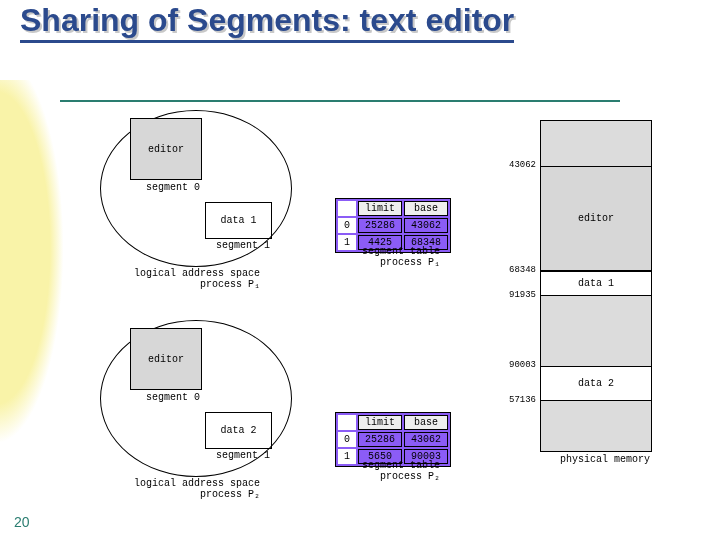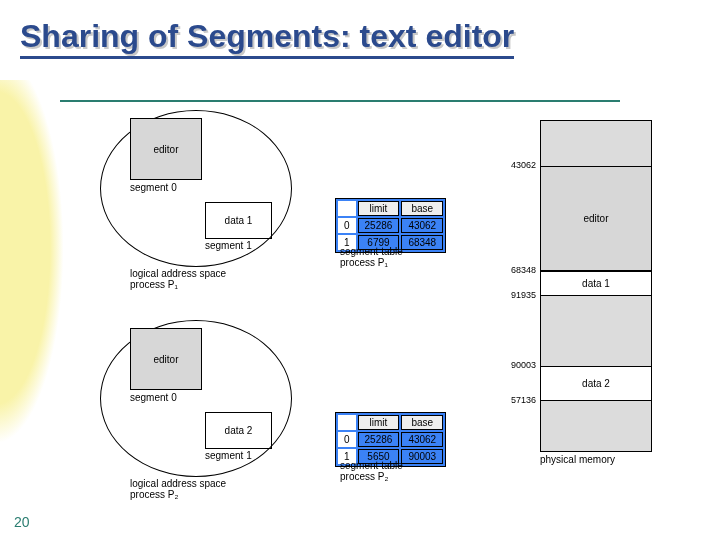--- a/index.html
+++ b/index.html
@@ -4,33 +4,33 @@
 <style>
   html, body { margin:0; padding:0; width:720px; height:540px; background:#fff; font-family:Arial, Helvetica, sans-serif; position:relative; overflow:hidden; }
   .bg-blob {
     position:absolute; left:-40px; top:80px; width:120px; height:420px;
     background: radial-gradient(ellipse 90px 260px at 30% 40%, #f9f3a8 0%, #f9f3a8 60%, rgba(249,243,168,0) 75%);
     z-index:0;
   }
   .title {
     position:absolute; left:20px; top:4px; font-size:32px; font-weight:bold;
     color:#2b4a8d; text-shadow:2px 2px 0 #c8c8c8; line-height:1.05;
-    border-bottom:3px solid #2b4a8d; padding-bottom:2px; display:inline-block; z-index:2;margin-top:16px;
+    border-bottom:3px solid #2b4a8d; padding-bottom:2px; display:inline-block; z-index:2;
   }
   .hr-line { position:absolute; left:60px; top:100px; height:2px; width:560px; background:#2a7d70; z-index:1; }
   .page-num { position:absolute; left:14px; bottom:10px; font-size:14px; color:#2a7d70; z-index:5; }
 
-  .stage { position:absolute; left:0; top:0; width:572px; height:540px; z-index:2; }
+  .stage { position:absolute; left:0; top:0; width:572px; height:540px; z-index:2;font-family:Liberation Mono, monospace; }
   .ellipse { position:absolute; border:1px solid #000; border-radius:50%; background:#fff; }
   .box { position:absolute; border:1px solid #000; text-align:center; font-size:10px; display:flex; align-items:center; justify-content:center; }
   .shade { background:#d7d7d7; }
-  .lab { position:absolute; font-size:10px; text-align:left; }
+  .lab { position:absolute; font-size:10px; text-align:right; }
   .lab-s { font-size:10px; }
 
-  .tbl { position:absolute; border:1px solid #000; background:#3b82f6; font-size:10px; }
+  .tbl { position:absolute; border:1px solid #000; background:#8b5cf6; font-size:10px; }
   .tbl th, .tbl td { border:1px solid #000; padding:1px 6px; text-align:center; font-weight:normal; }
   .tbl th { background:#eee; }
   .tbl .rowhdr { border:none; background:#fff; }
 
   .mem-outline { position:absolute; border:1px solid #000; background:#dcdcdc; }
   .mem-seg { position:absolute; left:0; width:100%; border-top:1px solid #000; border-bottom:1px solid #000; display:flex; align-items:center; justify-content:center; font-size:10px; box-sizing:border-box; }
   .mem-addr { position:absolute; font-size:9px; text-align:right; }
 
 </style>
 </head>
@@ -65,21 +65,21 @@
       <th>limit</th>
       <th>base</th>
     </tr>
     <tr>
       <td class="rowhdr">0</td>
       <td>25286</td>
       <td>43062</td>
     </tr>
     <tr>
       <td class="rowhdr">1</td>
-      <td>6799</td>
+      <td>4425</td>
       <td>68348</td>
     </tr>
   </tbody>
     </table>
   <div class="lab lab-s" style="left:340px; top:246px; width:100px;">
     <span>segment table</span><br>
     <span>process P₁</span>
   </div>
 
   <div class="ellipse" style="left:100px; top:320px; width:190px; height:155px;"></div>

